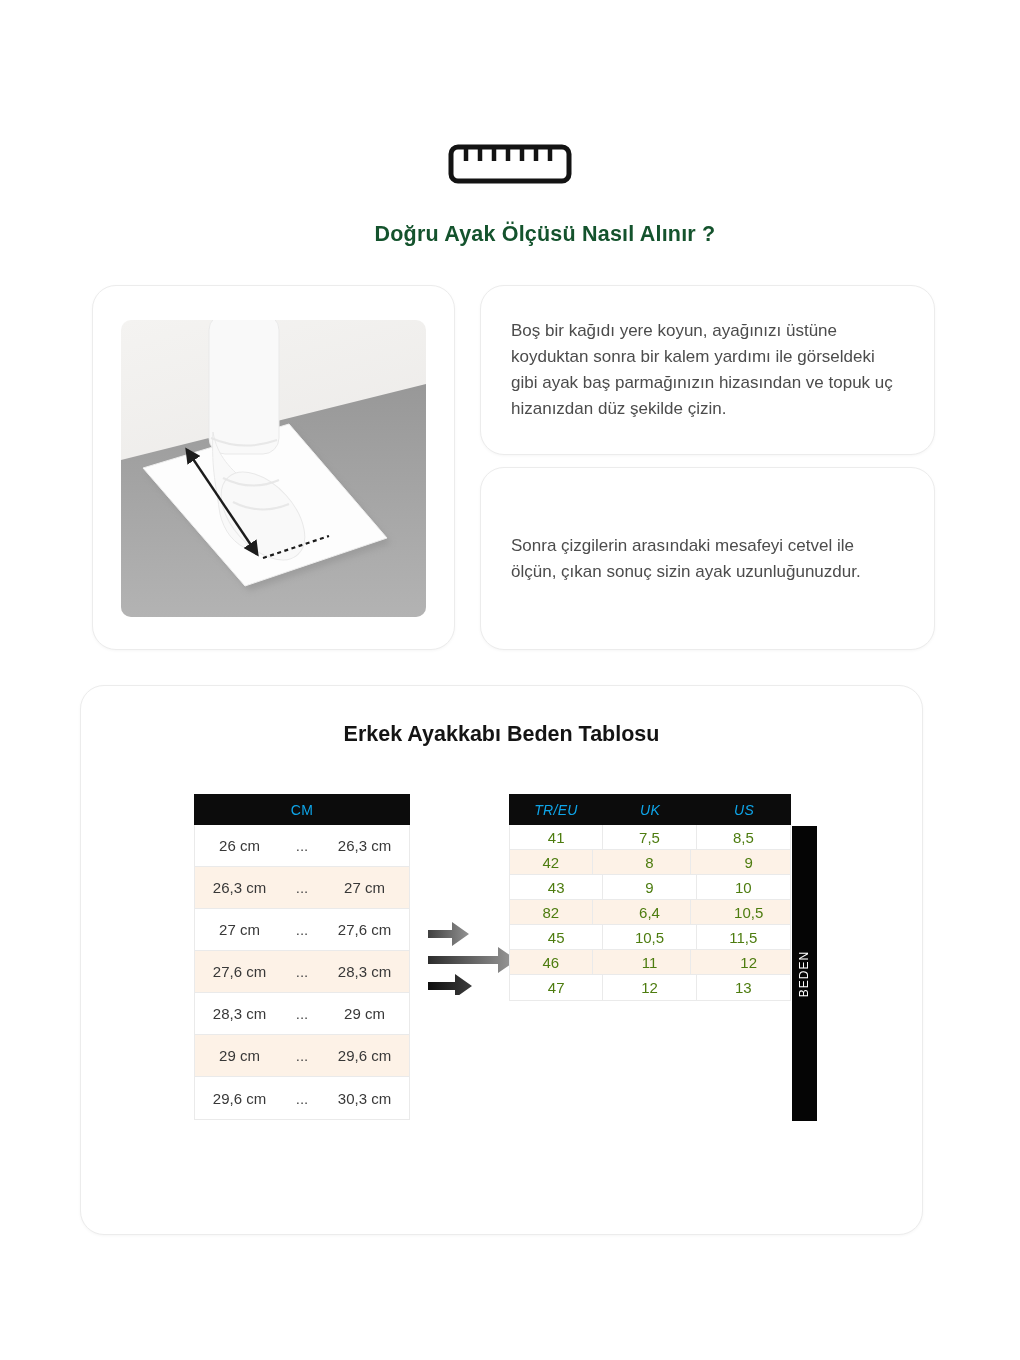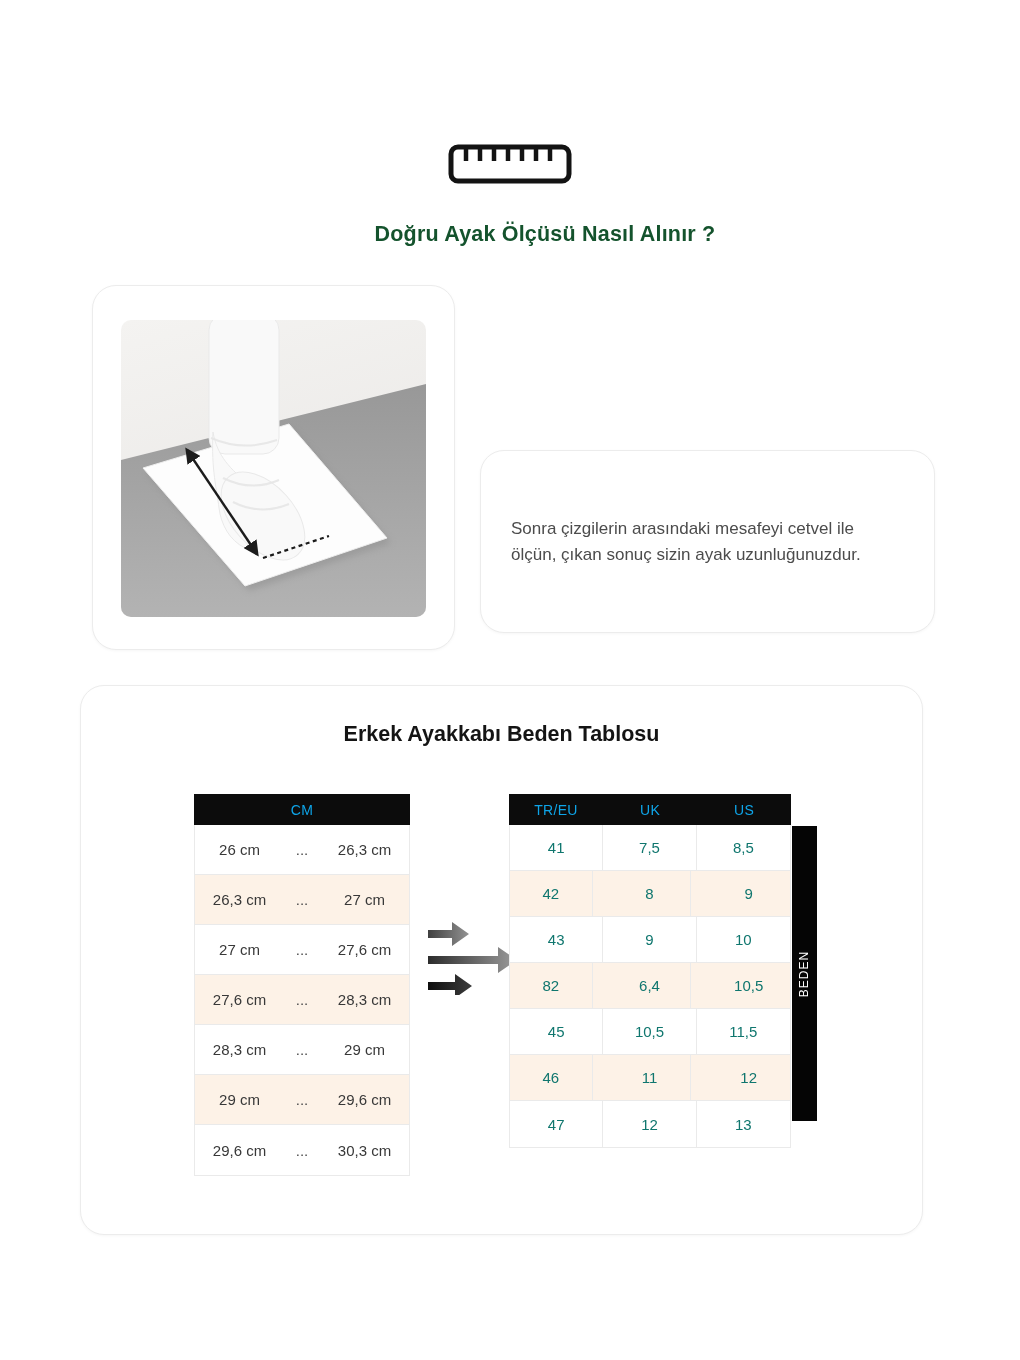--- a/index.html
+++ b/index.html
@@ -19,57 +19,57 @@
     position:absolute; background:#fff;
     border:1px solid #ececec; border-radius:24px;
     box-shadow:0 1px 3px rgba(0,0,0,.04);
   }
   .card-photo { left:92px; top:285px; width:363px; height:365px; }
   .photo-frame {
     position:absolute; left:28px; top:34px; width:305px; height:297px;
     border-radius:10px; overflow:hidden;
   }
   .card-text-1 { left:480px; top:285px; width:455px; height:170px; display:flex; align-items:center; }
-  .card-text-2 { left:480px; top:450px; width:455px; height:183px; display:flex; align-items:center; }
+  .card-text-2 { left:480px; top:467px; width:455px; height:183px; display:flex; align-items:center; }
   .card-text-1 p, .card-text-2 p {
     padding:0 30px; font-size:17px; line-height:26px; color:#4c4c4c;
   }
 
   
   .card-sizes { left:80px; top:685px; width:843px; height:550px; }
   .section-title {
     position:absolute; top:36px; left:0; width:100%;
     text-align:center; font-size:21.5px; font-weight:bold; color:#141414;
   }
 
   .t-head {
     height:31px; background:#0c0c0c; color:#0ea5e9;
     display:flex; align-items:center; justify-content:center;
     font-size:14px; letter-spacing:.3px;
   }
   .cm-table { position:absolute; left:113px; top:108px; width:216px; }
   .cm-table .t-body { border:1px solid #eaeaea; border-top:none; }
   .cm-row {
     display:grid; grid-template-columns:1fr 36px 1fr; align-items:center;
-    height:50px; background:#fff; border-bottom:1px solid #eaeaea;
+    height:42px; background:#fff; border-bottom:1px solid #eaeaea;
     font-size:15px; color:#383838;
   }
   .cm-row:last-child { border-bottom:none; }
   .cm-row.alt { background:#fdf2e7; }
   .cm-row .cell { text-align:center; }
   .cm-row .sep { color:#4a4a4a; }
 
   .size-table { position:absolute; left:428px; top:108px; width:282px; }
   .size-table .t-head { display:grid; grid-template-columns:1fr 1fr 1fr; }
-  .size-table .t-head span { text-align:center; }
+  .size-table .t-head span { text-align:center;font-style:italic; }
   .size-table .t-body { border:1px solid #eaeaea; border-top:none; }
   .size-row {
     display:grid; grid-template-columns:1fr 1fr 1fr;
-    height:46px; background:#fff; border-bottom:1px solid #eaeaea;
-    font-size:15px; color:#0f766e;
+    height:25px; background:#fff; border-bottom:1px solid #eaeaea;
+    font-size:15px; color:#4d7c0f;
   }
   .size-row:last-child { border-bottom:none;text-align:center; }
   .size-row.alt { background:#fdf2e7;gap:16px; }
   .size-row .cell {
     display:flex; align-items:center; justify-content:center;
     border-right:1px solid #eaeaea;
   }
   .size-row .cell:last-child { border-right:none; }
 
   .beden-bar {
@@ -145,20 +145,23 @@
           <path d="M112,182 Q140,196 168,184"></path>
         </g>
 
         <line x1="66" y1="130" x2="136" y2="234" stroke="#1c1c1c" stroke-width="2.4" marker-start="url(#ah)" marker-end="url(#ah)"></line>
 
         <line x1="142" y1="238" x2="208" y2="216" stroke="#1c1c1c" stroke-width="2.2" stroke-dasharray="4 3.5"></line>
       </svg>
     </div>
   </div>
 
+  <div class="card card-text-1">
+    <p>Boş bir kağıdı yere koyun, ayağınızı üstüne koyduktan sonra bir kalem yardımı ile görseldeki gibi ayak baş parmağınızın hizasından ve topuk uç hizanızdan düz şekilde çizin.</p>
+  </div>
 
   <div class="card card-text-2">
     <p>Sonra çizgilerin arasındaki mesafeyi cetvel ile ölçün, çıkan sonuç sizin ayak uzunluğunuzdur.</p>
   </div>
 
   <div class="card card-sizes">
     <h2 class="section-title">Erkek Ayakkabı Beden Tablosu</h2>
 
     <div class="cm-table">
       <div class="t-head">CM</div>

